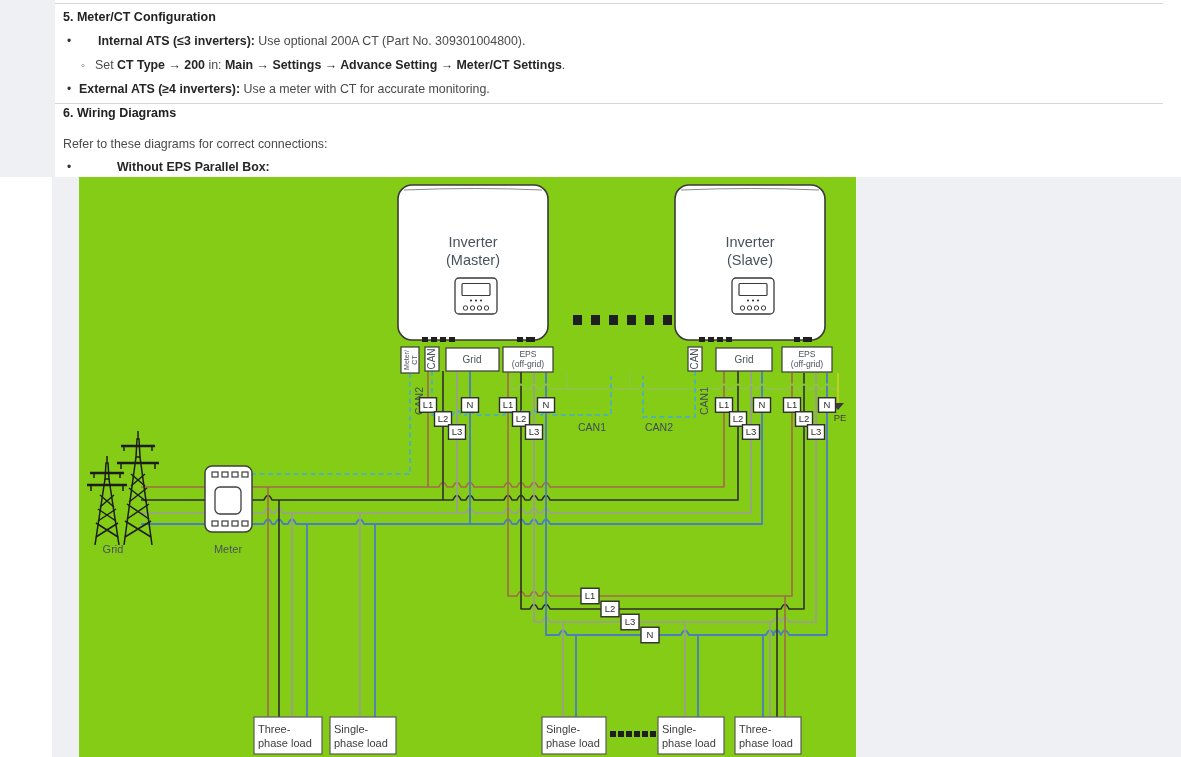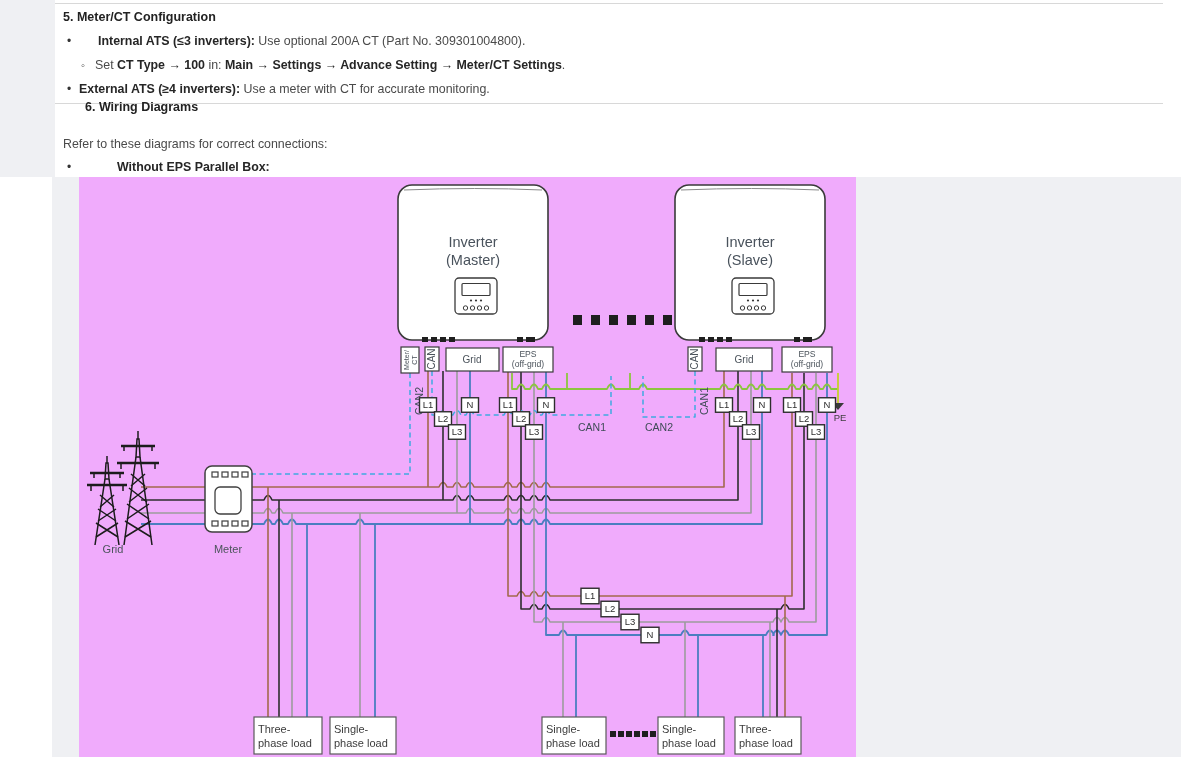--- a/index.html
+++ b/index.html
@@ -1,21 +1,21 @@
 <!DOCTYPE html>
 <html><head>
 <meta charset="utf-8">
 <style>
   html,body{margin:0;padding:0;background:#ffffff;width:1181px;height:757px;overflow:hidden;
     font-family:"Liberation Sans",sans-serif;-webkit-font-smoothing:antialiased;}
   .abs{position:absolute;}
   #page{position:relative;width:1008px;height:757px;background:#fff;}
   #top-left-strip{left:0;top:0;width:55px;height:177px;background:#eff0f3;}
   #image-panel{left:52px;top:177px;width:1129px;height:580px;background:#eff0f3;}
-  #diagram-canvas{left:79px;top:177px;width:777px;height:580px;background:#f0abfc;}
+  #diagram-canvas{left:79px;top:177px;width:777px;height:580px;background:#84cc16;}
   .rule{height:1px;background:#d8d8d8;}
   .h-sec{font-size:12.5px;font-weight:bold;color:#222;white-space:nowrap;}
   .body-line{font-size:12.4px;color:#4a4a4a;white-space:nowrap;}
   .body-line b{color:#262626;}
   .bullet{font-size:12px;color:#333;}
   .subbullet{font-size:11px;color:#444;}
   svg text{font-family:"Liberation Sans",sans-serif;}
   .diag-label{fill:#4b535b;font-size:11px;}
   .inv-label{fill:#49525c;font-size:14.5px;}
   .port-text{fill:#4b535b;font-size:10px;}
@@ -32,28 +32,28 @@
 <div id="page">
 
   <div class="abs rule" style="left:55px;top:3px;width:1108px;"></div>
 
   <div class="abs h-sec" style="left:63px;top:10px;">5. Meter/CT Configuration</div>
 
   <div class="abs bullet" style="left:67px;top:34px;">•</div>
   <div class="abs body-line" style="left:78px;top:34px;padding-left:20px;"><b>Internal ATS (≤3 inverters):</b><span> Use optional 200A CT (Part No. 309301004800).</span></div>
 
   <div class="abs subbullet" style="left:81px;top:59px;">◦</div>
-  <div class="abs body-line" style="left:95px;top:58px;"><span>Set </span><b>CT Type → 100</b><span> in: </span><b>Main → Settings → Advance Setting → Meter/CT Settings</b><span>.</span></div>
+  <div class="abs body-line" style="left:95px;top:58px;"><span>Set </span><b>CT Type → 200</b><span> in: </span><b>Main → Settings → Advance Setting → Meter/CT Settings</b><span>.</span></div>
 
   <div class="abs bullet" style="left:67px;top:82px;">•</div>
   <div class="abs body-line" style="left:79px;top:82px;text-align:right;"><b>External ATS (≥4 inverters):</b><span> Use a meter with CT for accurate monitoring.</span></div>
 
   <div class="abs rule" style="left:55px;top:103px;width:1108px;"></div>
 
-  <div class="abs h-sec" style="left:63px;top:100px;margin-left:22px;">6. Wiring Diagrams</div>
+  <div class="abs h-sec" style="left:63px;top:106px;">6. Wiring Diagrams</div>
   <div class="abs body-line" style="left:63px;top:137px;">Refer to these diagrams for correct connections:</div>
   <div class="abs bullet" style="left:67px;top:160px;">•</div>
   <div class="abs body-line" style="left:78px;top:160px;margin-left:39px;"><b>Without EPS Parallel Box:</b></div>
 
   <div class="abs" id="top-left-strip"></div>
   <div class="abs" id="image-panel"></div>
 
   <div class="abs" id="diagram-canvas">
   <svg id="diag" width="777" height="580" viewBox="0 0 777 580" xmlns="http://www.w3.org/2000/svg">
 

